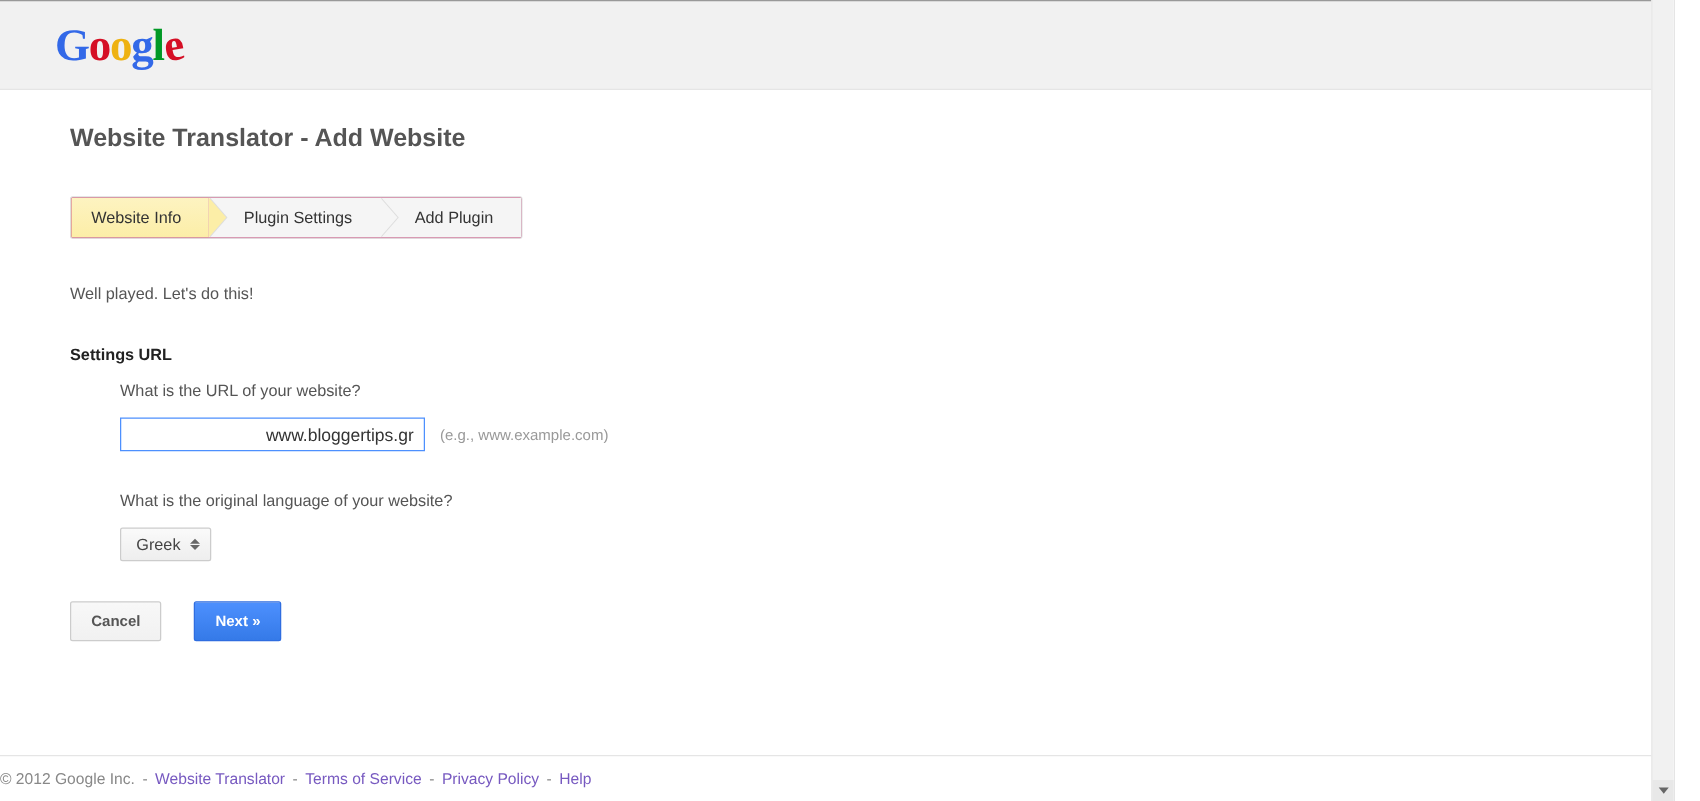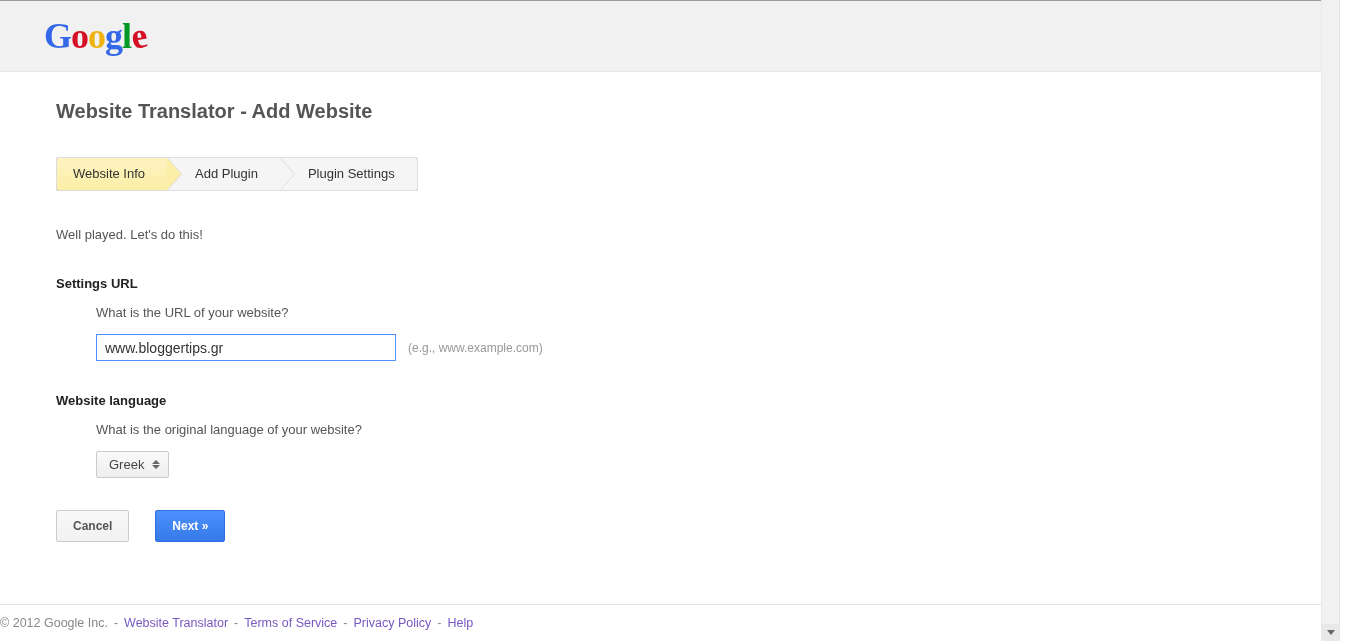--- a/index.html
+++ b/index.html
@@ -114,28 +114,29 @@
   .question {
     color:#555;
     margin-bottom: 14px;
   }
   .url-row {
     display:flex;
     align-items:center;
     gap: 12px;
   }
   input.url-input {
-    width: 300px;
+    width: 244px;
     height: 27px;
     border: 1px solid #4d90fe;
     outline: none;
     padding: 0 8px;
     font-size: 14px;
     color:#333;
     box-sizing: border-box;
+    text-align: right;
   }
   .hint {
     color:#999;
     font-size: 12px;
   }
   .lang-select {
     display:inline-flex;
     align-items:center;
     border:1px solid #ccc;
     border-radius:2px;
@@ -234,36 +235,35 @@
       <div class="logo">
         <span class="g1">G</span><span class="o1">o</span><span class="o2">o</span><span class="g2">g</span><span class="l1">l</span><span class="e1">e</span>
       </div>
     </div>
 
     <div class="content">
       <h1 class="page-title">Website Translator - Add Website</h1>
 
       <div class="steps">
         <div class="step active"><span>Website Info</span></div>
+        <div class="step"><span>Plugin Settings</span></div>
         <div class="step"><span>Add Plugin</span></div>
-        <div class="step"><span>Plugin Settings</span></div>
       </div>
 
       <div class="intro">Well played. Let's do this!</div>
 
       <div class="section-label">Settings URL</div>
       <div class="sub">
         <div class="question">What is the URL of your website?</div>
         <div class="url-row">
           <input class="url-input" type="text" value="www.bloggertips.gr" style="">
           <span class="hint">(e.g., www.example.com)</span>
         </div>
       </div>
 
-      <div class="section-label">Website language</div>
       <div class="sub">
         <div class="question">What is the original language of your website?</div>
         <div class="lang-select">
           <span>Greek</span>
           <span class="sort-icon">
             <span class="tri up"></span>
             <span class="tri down"></span>
           </span>
         </div>
       </div>

